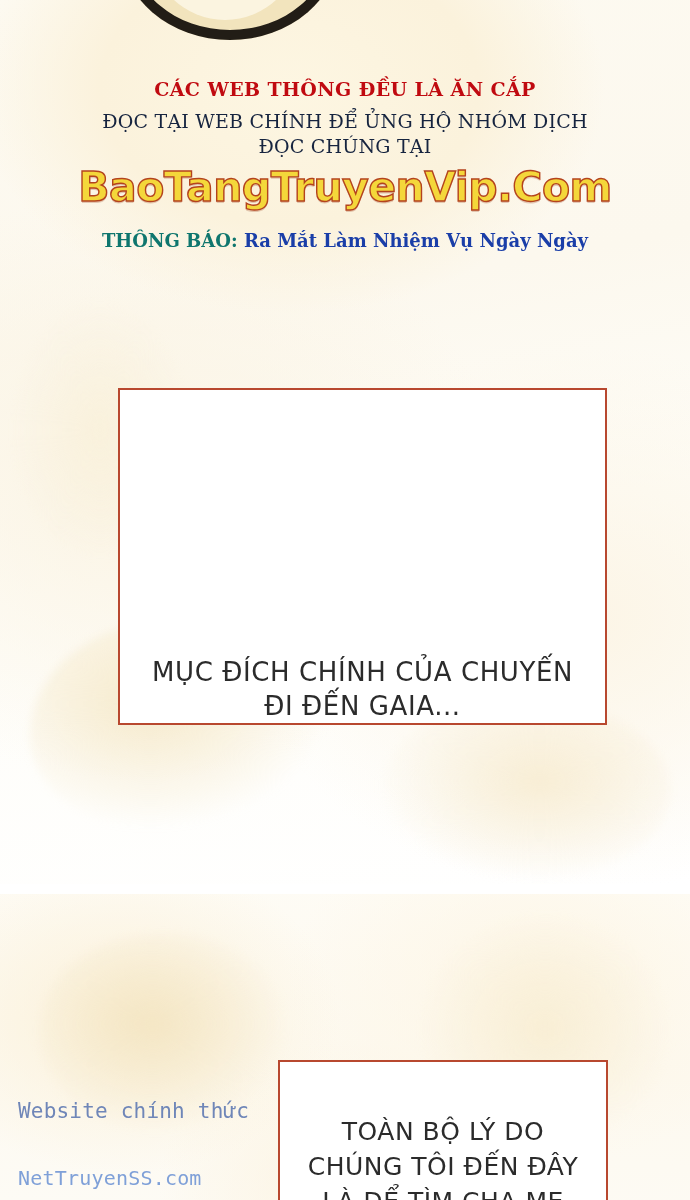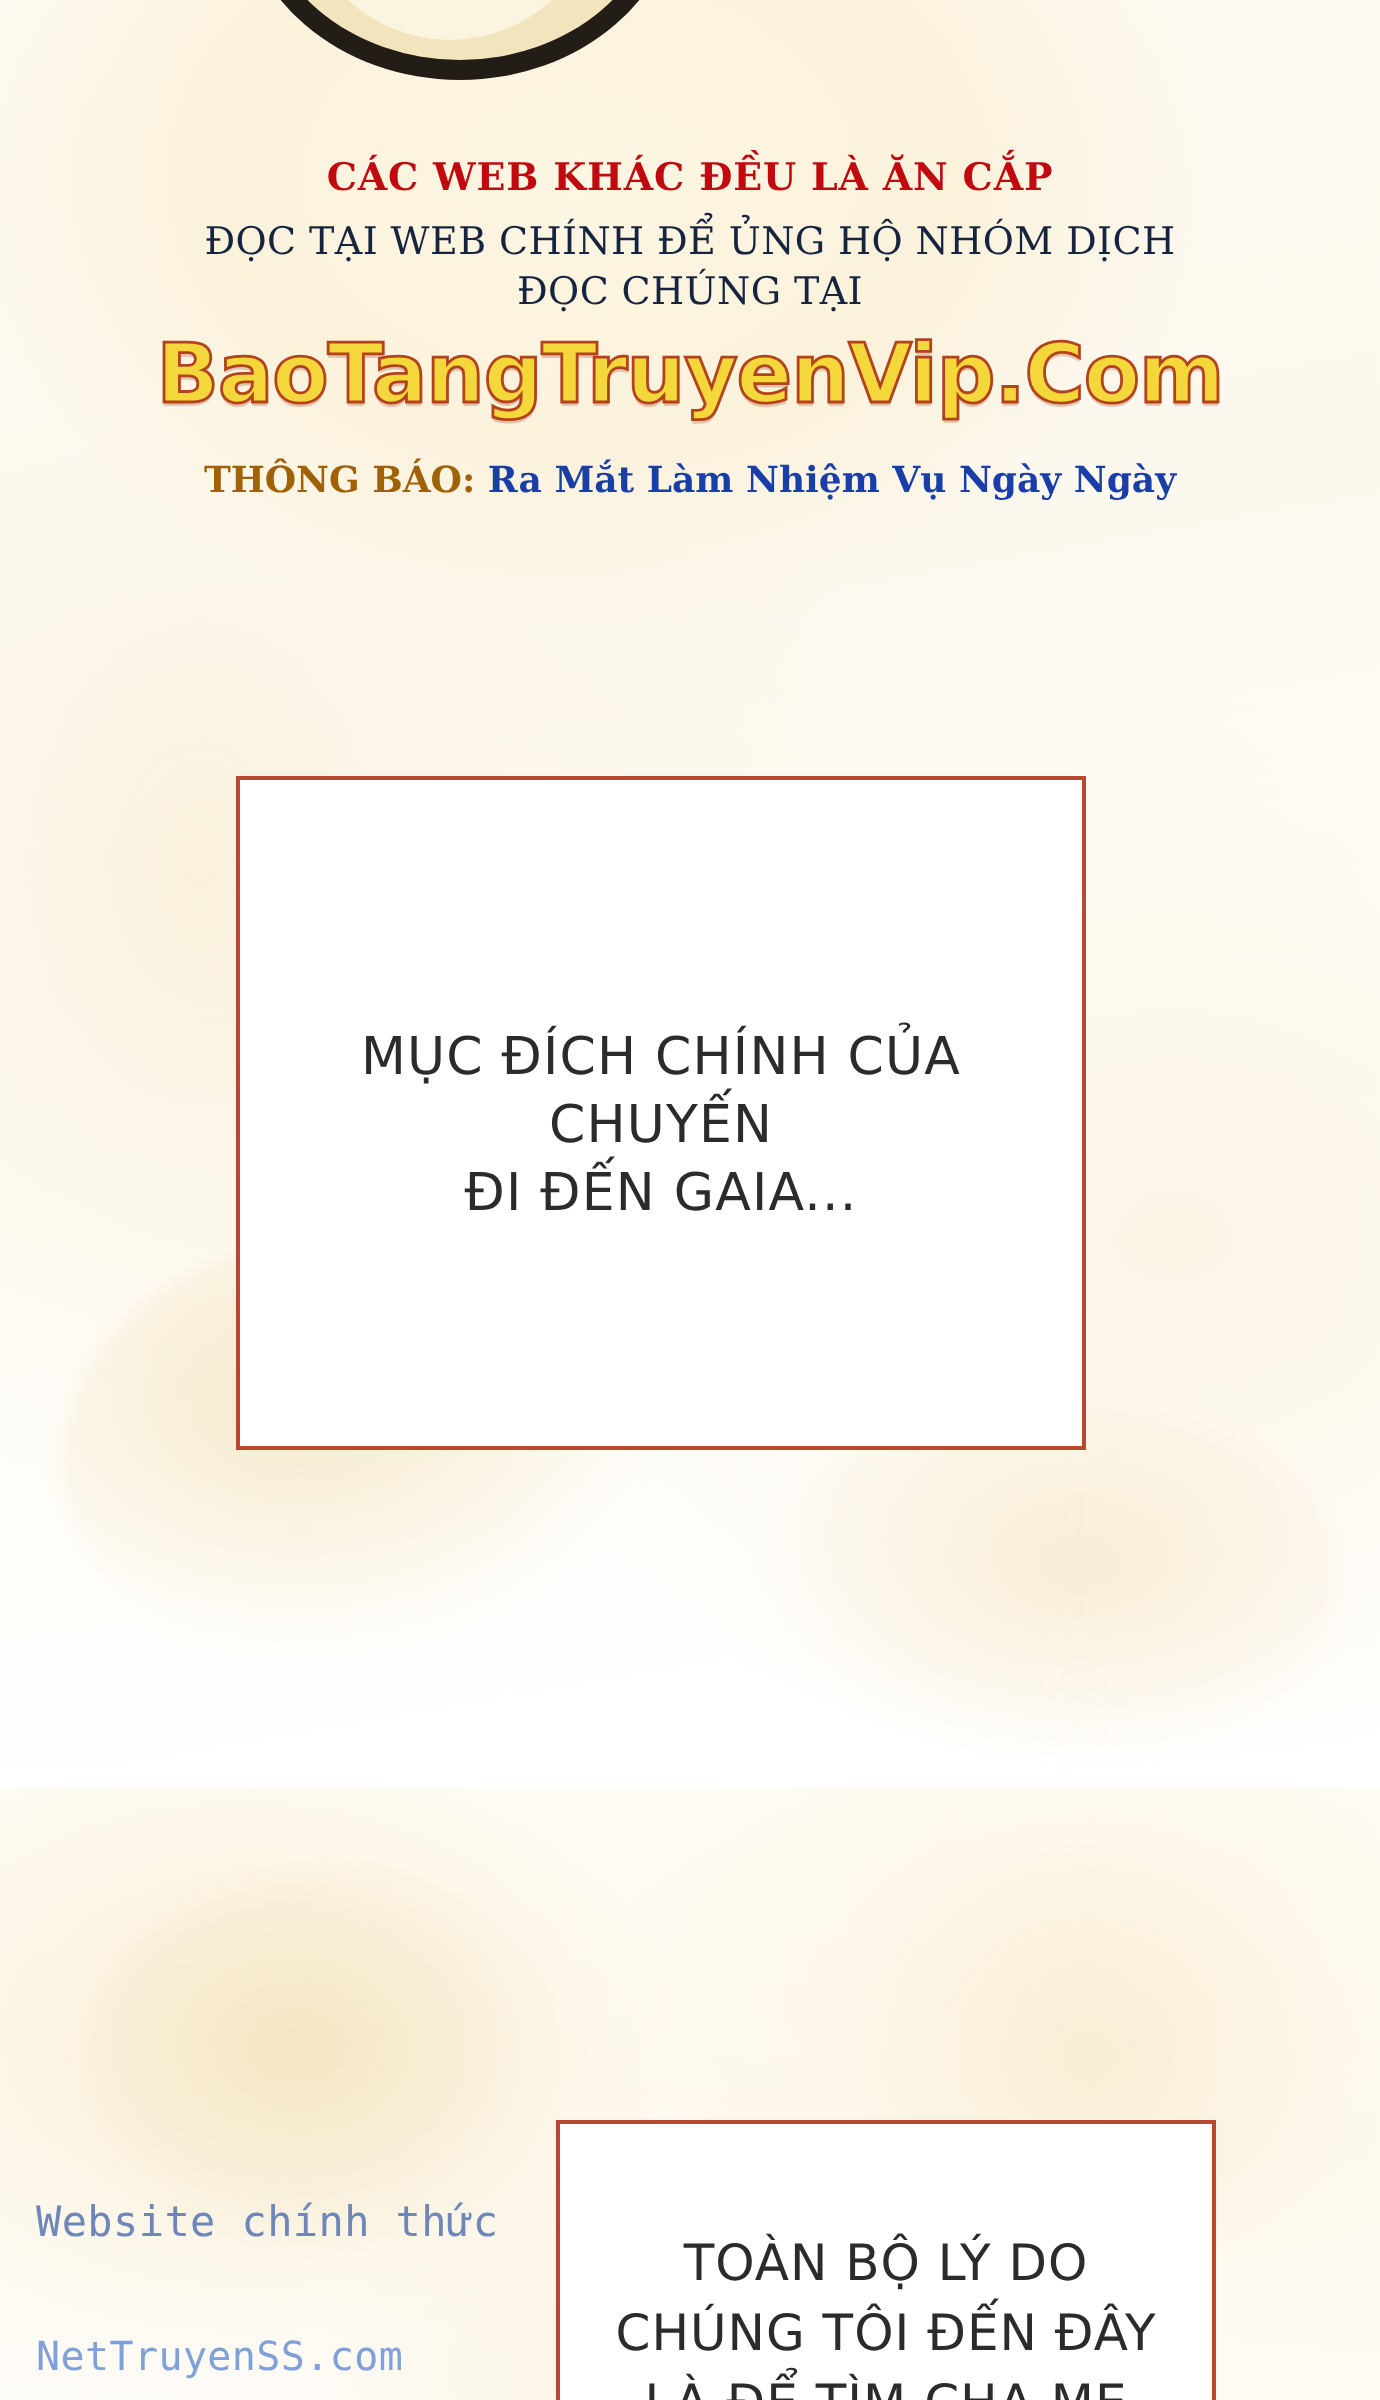--- a/index.html
+++ b/index.html
@@ -120,36 +120,36 @@
     text-shadow: 0 2px 0 rgba(150,60,25,0.25);
   }
   .ad-notice {
     margin-top: 16px;
     font-size: 18px;
     line-height: 27px;
     font-weight: bold;
     color: #1a3ea8;
   }
   .ad-notice .hl {
-    color: #a16207;
+    color: #0f766e;
     margin-top: 13px;
   }
 
   
   .speech-box {
     position: absolute;
     left: 118px;
     top: 388px;
-    width: 425px;
+    width: 489px;
     height: 337px;
     background: #ffffff;
     border: 2px solid #b8482f;
     box-sizing: border-box;
     display: flex;
-    align-items: center;
+    align-items: flex-end;
     justify-content: center;
   }
   .speech-text {
     font-family: "DejaVu Sans", sans-serif;
     font-size: 26px;
     line-height: 34px;
     color: #2b2b2b;
     text-align: center;
     letter-spacing: 0.6px;
     padding: 0 18px;
@@ -249,21 +249,21 @@
 
   <div class="panel-one">
     <div class="blob-top"></div>
     <div class="blob-top-inner"></div>
     <div class="soft-smudge-a"></div>
     <div class="soft-smudge-b"></div>
     <div class="soft-smudge-c"></div>
   </div>
 
   <div class="ad-block">
-    <div class="ad-line-1">CÁC WEB KHÁC ĐỀU LÀ ĂN CẮP</div>
+    <div class="ad-line-1">CÁC WEB THÔNG ĐỀU LÀ ĂN CẮP</div>
     <div class="ad-line-2">ĐỌC TẠI WEB CHÍNH ĐỂ ỦNG HỘ NHÓM DỊCH</div>
     <div class="ad-line-4">ĐỌC CHÚNG TẠI</div>
     <div class="ad-brand">BaoTangTruyenVip.Com</div>
     <div class="ad-notice">
       <span class="hl">THÔNG BÁO:</span><span> Ra Mắt Làm Nhiệm Vụ Ngày Ngày</span><br>
     </div>
   </div>
 
   <div class="speech-box">
     <div class="speech-text">MỤC ĐÍCH CHÍNH CỦA CHUYẾN

